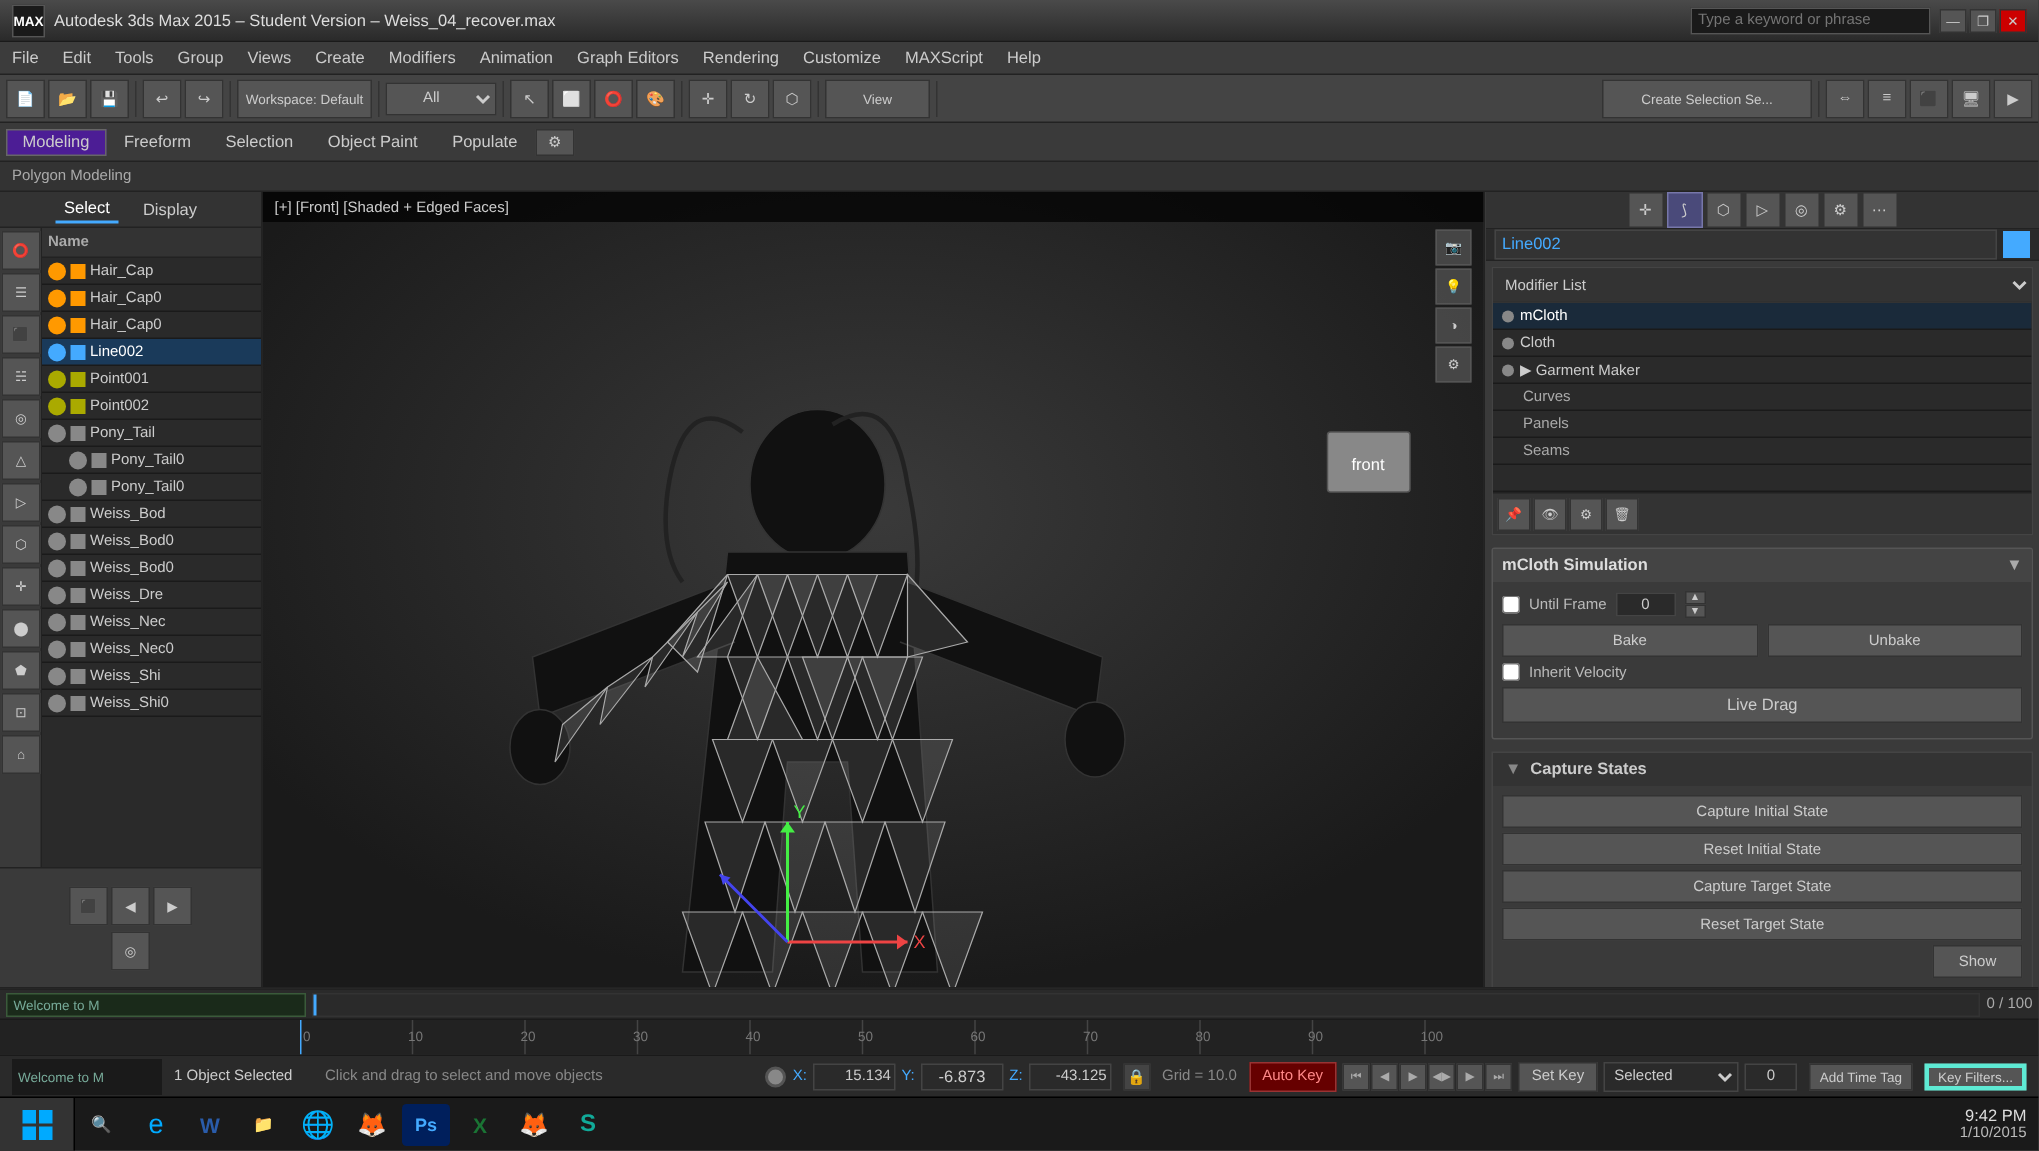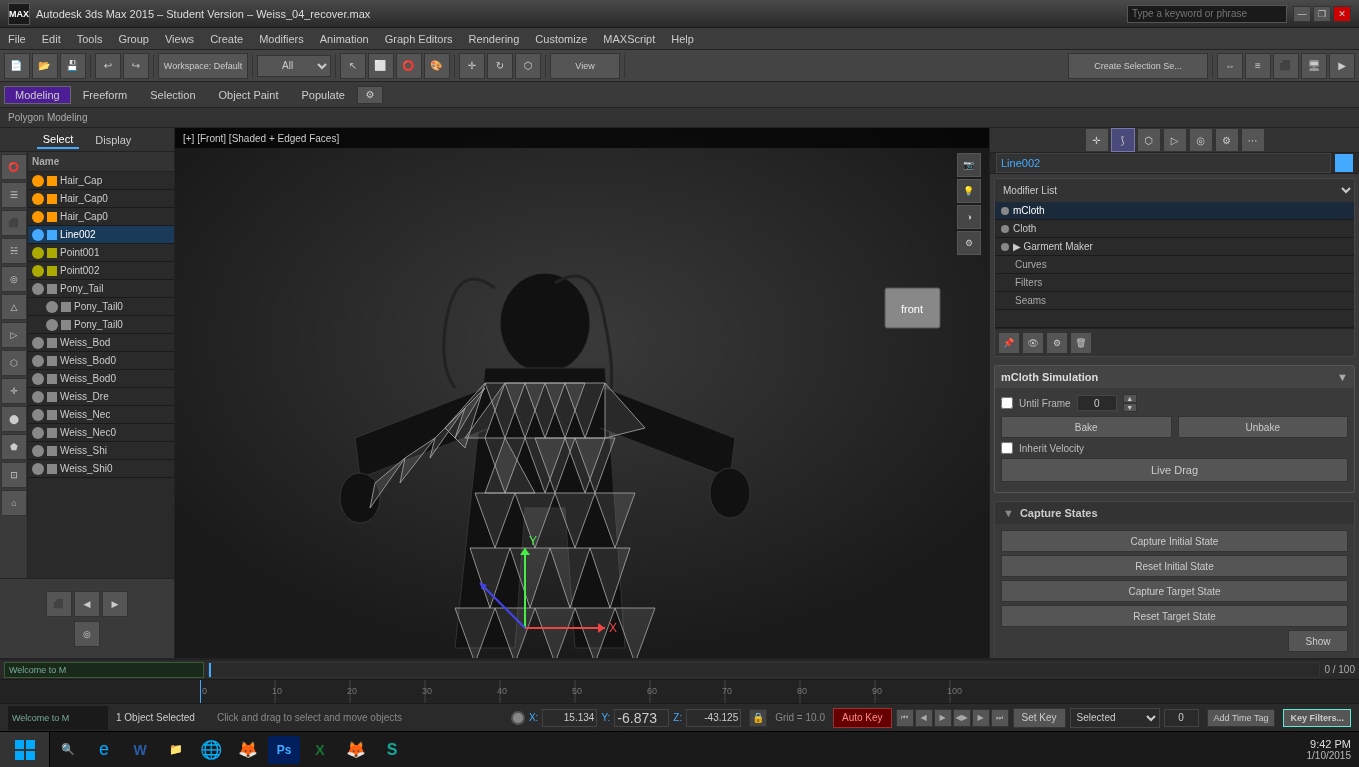--- a/index.html
+++ b/index.html
@@ -449,21 +449,21 @@
             <span style="color:#ccc;font-size:10px;">Cloth</span>
           </div>
           <div style="height:18px;display:flex;align-items:center;gap:4px;padding:0 6px;border-bottom:1px solid #1a1a1a;">
             <span style="width:8px;height:8px;background:#888;border-radius:50%;display:inline-block;"></span>
             <span style="color:#ccc;font-size:10px;">▶ Garment Maker</span>
           </div>
           <div style="height:18px;display:flex;align-items:center;gap:4px;padding:0 20px;border-bottom:1px solid #1a1a1a;">
             <span style="color:#aaa;font-size:10px;">Curves</span>
           </div>
           <div style="height:18px;display:flex;align-items:center;gap:4px;padding:0 20px;border-bottom:1px solid #1a1a1a;">
-            <span style="color:#aaa;font-size:10px;">Filters</span>
+            <span style="color:#aaa;font-size:10px;">Panels</span>
           </div>
           <div style="height:18px;display:flex;align-items:center;gap:4px;padding:0 20px;border-bottom:1px solid #1a1a1a;">
             <span style="color:#aaa;font-size:10px;">Seams</span>
           </div>
           <div style="height:18px;display:flex;align-items:center;gap:4px;padding:0 6px;border-bottom:1px solid #1a1a1a;">
             
           </div>
         </div>
         
         <div style="height:28px;display:flex;gap:2px;padding:3px;background:#333;border-top:1px solid #222;">
@@ -572,21 +572,21 @@
     </div>
     <span class="status-msg">1 Object Selected</span>
     <span style="color:#888;">Click and drag to select and move objects</span>
     <div style="flex:1;"></div>
 
     <div style="display:flex;align-items:center;gap:4px;">
       <div style="width:14px;height:14px;background:#888;border-radius:50%;border:2px solid #555;"></div>
       <span class="coord-label">X:</span>
       <input type="text" style="width: 55px; height: 18px; background: rgb(42, 42, 42); border: 1px solid rgb(68, 68, 68); color: rgb(204, 204, 204); font-size: 10px; text-align: right; padding: 0px 2px;" value="15.134">
       <span class="coord-label">Y:</span>
-      <input type="text" style="width: 55px; height: 18px; background: rgb(42, 42, 42); border: 1px solid rgb(68, 68, 68); color: rgb(204, 204, 204); font-size: 14px; text-align: left; padding: 0px 2px;" value="-6.873">
+      <input type="text" style="width: 55px; height: 18px; background: rgb(42, 42, 42); border: 1px solid rgb(68, 68, 68); color: rgb(204, 204, 204); font-size: 11px; text-align: center; padding: 0px 2px;" value="-6.873">
       <span class="coord-label">Z:</span>
       <input type="text" style="width: 55px; height: 18px; background: rgb(42, 42, 42); border: 1px solid rgb(68, 68, 68); color: rgb(204, 204, 204); font-size: 10px; text-align: right; padding: 0px 2px;" value="-43.125">
     </div>
 
     <div style="width:18px;height:18px;background:#444;border:1px solid #333;display:flex;align-items:center;justify-content:center;font-size:10px;">🔒</div>
 
     <span style="color:#888;font-size:10px;">Grid = 10.0</span>
 
     <div style="display:flex;align-items:center;gap:4px;">
       <button class="autokey-btn">Auto Key</button>
@@ -600,21 +600,21 @@
         <div style="width:18px;height:18px;background:#555;border:1px solid #333;display:flex;align-items:center;justify-content:center;font-size:8px;cursor:pointer;">⏭</div>
       </div>
       <button class="setkey-btn">Set Key</button>
       <select class="status-select">
         <option>Selected</option>
       </select>
       <input type="text" style="width: 35px; height: 18px; background: rgb(42, 42, 42); border: 1px solid rgb(68, 68, 68); color: rgb(204, 204, 204); font-size: 10px; text-align: center;" value="0">
     </div>
 
     <button style="height:18px;padding:0 6px;background:#555;border:1px solid #333;color:#ccc;font-size:9px;cursor:pointer;">Add Time Tag</button>
-    <button style="height:18px;padding:0 6px;background:#555;border:1px solid #5eead4;color:#ccc;font-size:9px;cursor:pointer;font-weight:bold;">Key Filters...</button>
+    <button style="height:18px;padding:0 6px;background:#555;border:3px solid #5eead4;color:#ccc;font-size:9px;cursor:pointer;">Key Filters...</button>
   </div>
 
   <div id="taskbar">
     <div id="start-btn">
       <svg width="24" height="24" viewBox="0 0 24 24">
         <rect x="2" y="2" width="9" height="9" fill="#00aaff"></rect>
         <rect x="13" y="2" width="9" height="9" fill="#00aaff"></rect>
         <rect x="2" y="13" width="9" height="9" fill="#00aaff"></rect>
         <rect x="13" y="13" width="9" height="9" fill="#00aaff"></rect>
       </svg>

